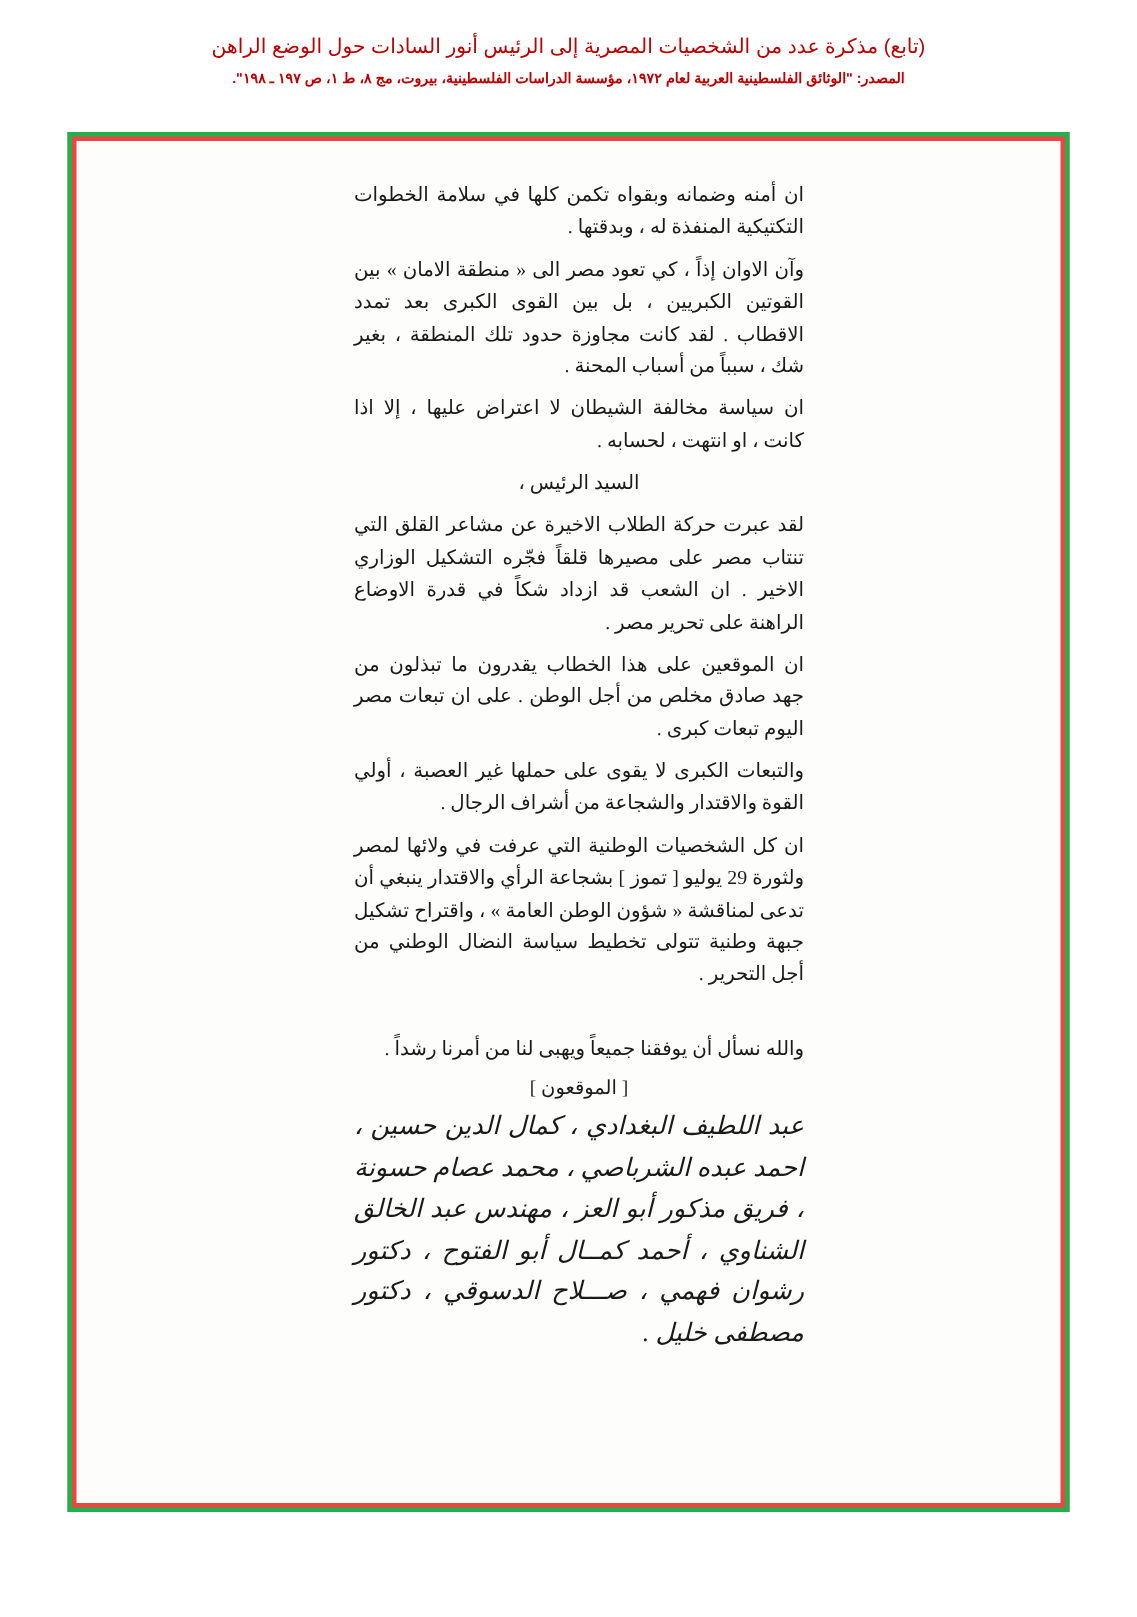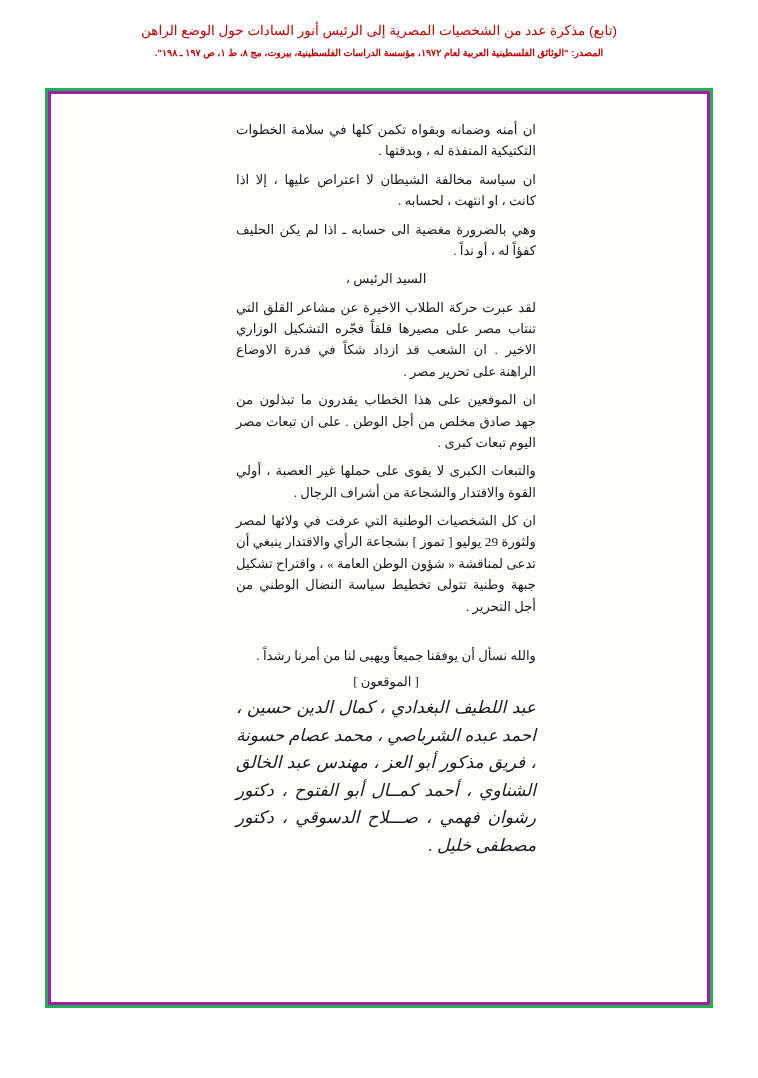--- a/index.html
+++ b/index.html
@@ -44,21 +44,21 @@
     line-height: 1.3;
   }
   .frame {
     position: absolute;
     left: 45px;
     top: 88px;
     width: 668px;
     height: 920px;
     border: 3px solid #22b14c;
     box-sizing: border-box;
-    background: #a21caf;
+    background: #ef4444;
   }
   .scan {
     position: absolute;
     left: 3px;
     top: 3px;
     right: 3px;
     bottom: 3px;
     background: #fdfdfb;
     overflow: hidden;
   }
@@ -122,22 +122,22 @@
   <div class="header">
     <div class="doc-title">(تابع) مذكرة عدد من الشخصيات المصرية إلى الرئيس أنور السادات حول الوضع الراهن</div>
     <div class="doc-source">المصدر: "الوثائق الفلسطينية العربية لعام ١٩٧٢، مؤسسة الدراسات الفلسطينية، بيروت، مج ٨، ط ١، ص ١٩٧ ـ ١٩٨".</div>
   </div>
 
   <div class="frame">
     <div class="scan">
       <div class="col">
 
         <p class="para">ان أمنه وضمانه وبقواه تكمن كلها في سلامة الخطوات التكتيكية المنفذة له ، وبدقتها .</p>
+        <p class="para gap">وآن الاوان إذاً ، كي تعود مصر الى « منطقة الامان » بين القوتين الكبريين ، بل بين القوى الكبرى بعد تمدد الاقطاب . لقد كانت مجاوزة حدود تلك المنطقة ، بغير شك ، سبباً من أسباب المحنة .</p>
         <p class="para gap">ان سياسة مخالفة الشيطان لا اعتراض عليها ، إلا اذا كانت ، او انتهت ، لحسابه .</p>
-        <p class="para gap">وهي بالضرورة مغضية الى حسابه ـ اذا لم يكن الحليف كفؤاً له ، أو نداً .</p>
         <p class="para gap center">السيد الرئيس ،</p>
         <p class="para gap">لقد عبرت حركة الطلاب الاخيرة عن مشاعر القلق التي تنتاب مصر على مصيرها قلقاً فجّره التشكيل الوزاري الاخير . ان الشعب قد ازداد شكاً في قدرة الاوضاع الراهنة على تحرير مصر .</p>
         <p class="para gap">ان الموقعين على هذا الخطاب يقدرون ما تبذلون من جهد صادق مخلص من أجل الوطن . على ان تبعات مصر اليوم تبعات كبرى .</p>
         <p class="para gap">والتبعات الكبرى لا يقوى على حملها غير العصبة ، أولي القوة والاقتدار والشجاعة من أشراف الرجال .</p>
         <p class="para gap">ان كل الشخصيات الوطنية التي عرفت في ولائها لمصر ولثورة 29 يوليو [ تموز ] بشجاعة الرأي والاقتدار ينبغي أن تدعى لمناقشة « شؤون الوطن العامة » ، واقتراح تشكيل جبهة وطنية تتولى تخطيط سياسة النضال الوطني من أجل التحرير .</p>
         <p class="para gap rightalign">والله نسأل أن يوفقنا جميعاً ويهبى لنا من أمرنا رشداً .</p>
 
         <div class="signers-head">[ الموقعون ]</div>
         <div class="signers">عبد اللطيف البغدادي ، كمال الدين حسين ، احمد عبده الشرباصي ، محمد عصام حسونة ، فريق مذكور أبو العز ، مهندس عبد الخالق الشناوي ، أحمد كمــال أبو الفتوح ، دكتور رشوان فهمي ، صـــلاح الدسوقي ، دكتور مصطفى خليل .</div>
 

